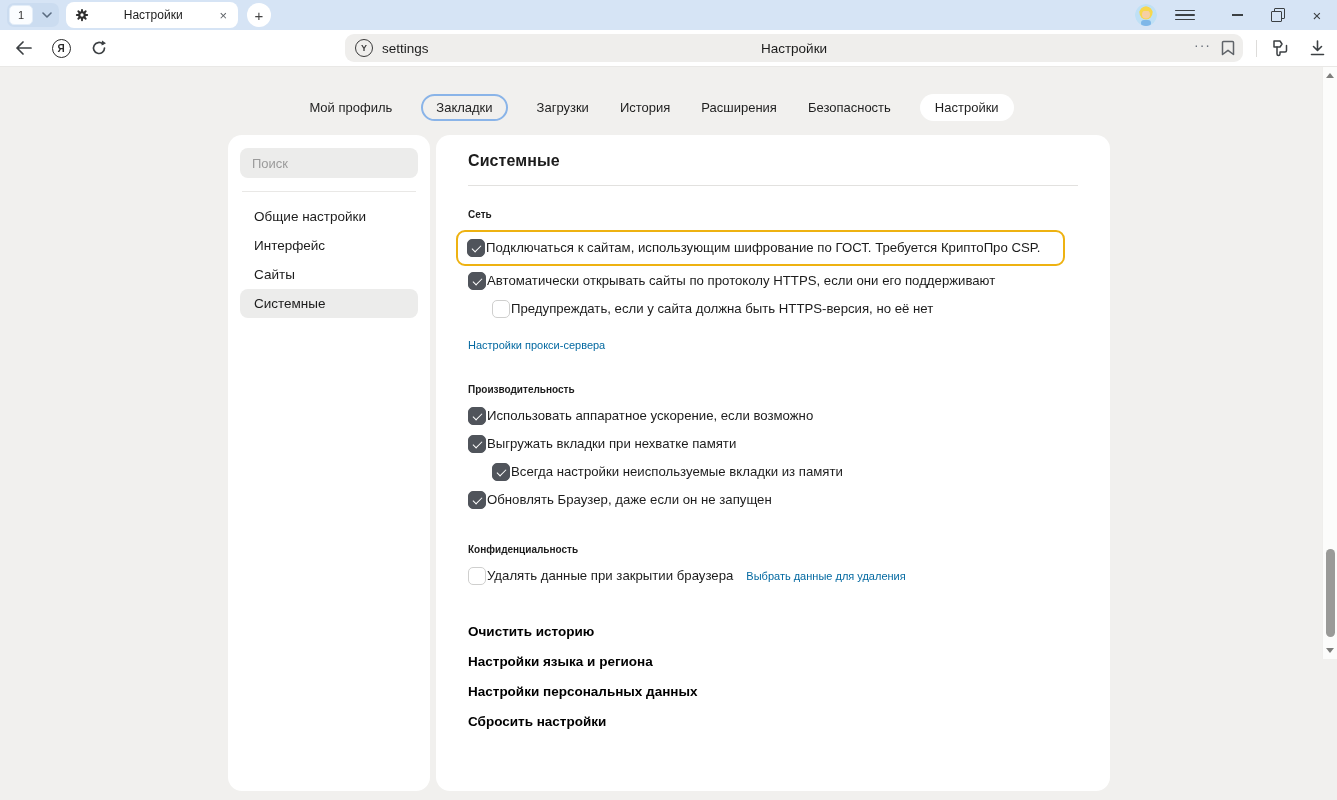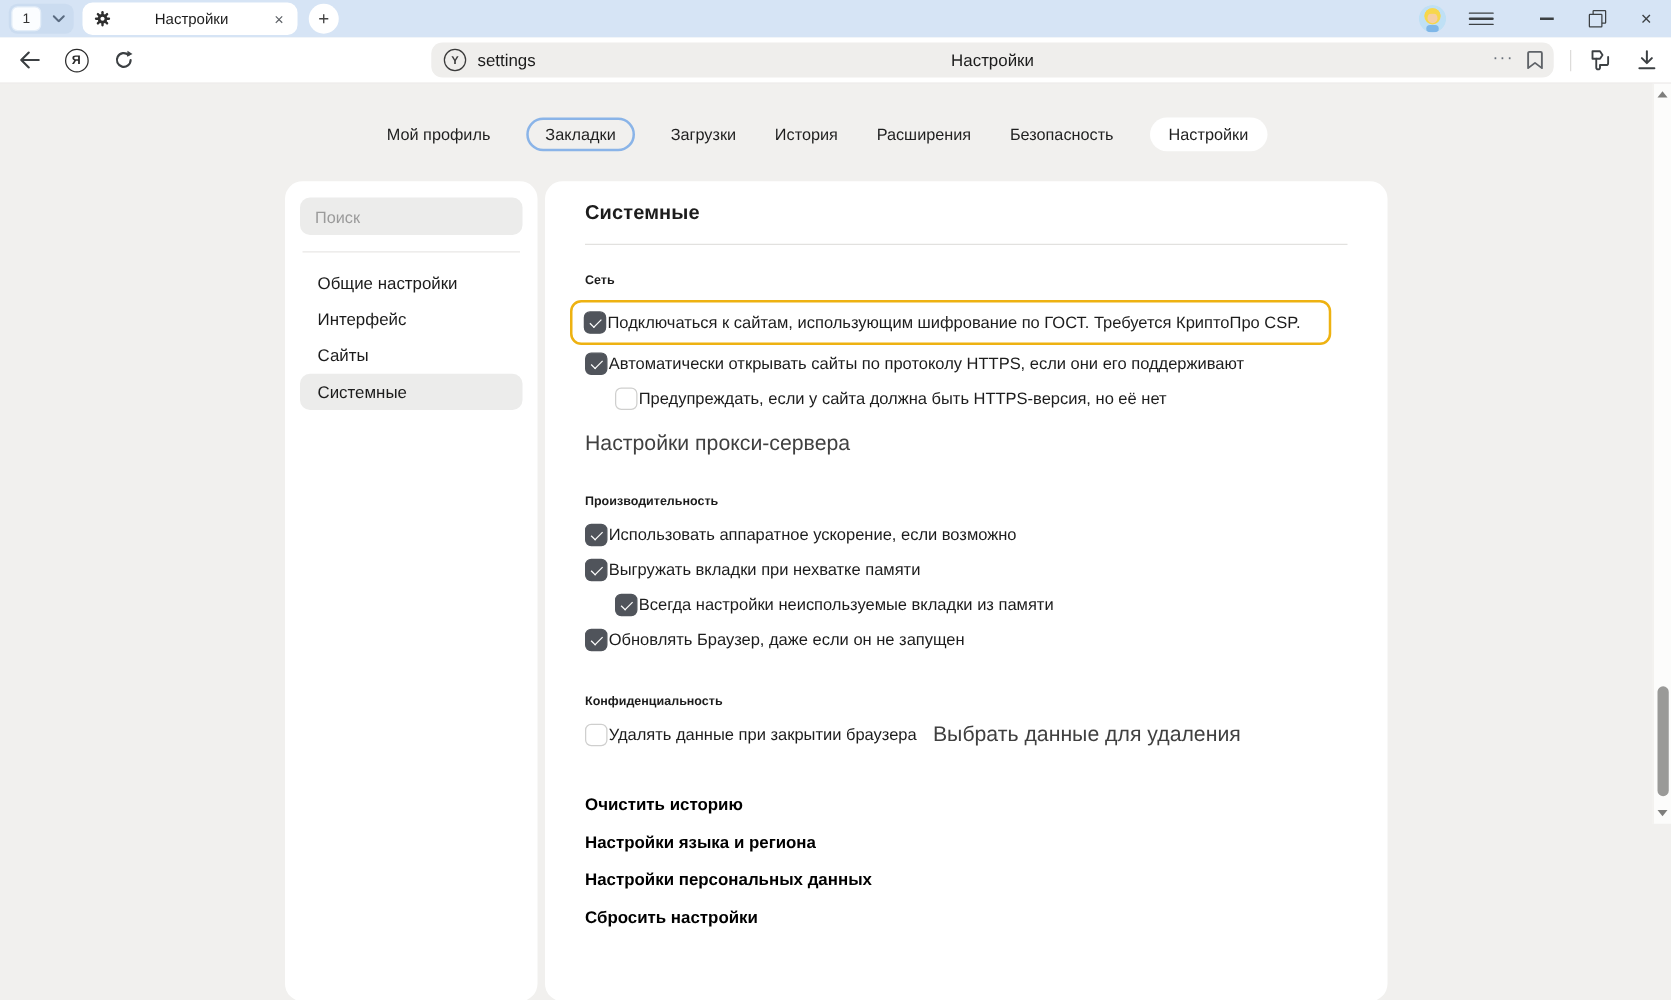--- a/index.html
+++ b/index.html
@@ -50,21 +50,21 @@
   .icon-download { left:1304px; width:26px; }
 
   
   .page { position:relative; height:592px; background:#f1f0ee; }
 
   .settings-nav { position:absolute; top:27px; left:0; right:16px; display:flex; justify-content:center; align-items:center; gap:27px; }
   .nav-tab { font-size:13px; color:#1f1f1f; cursor:pointer; padding:6px 2px; white-space:nowrap; }
   .nav-tab--focused { border:2px solid #8ab4e8; border-radius:999px; padding:4px 13px; }
   .nav-tab--active { background:#ffffff; border-radius:999px; padding:6px 15px; }
 
-  .cards { position:absolute; left:228px; top:78px; display:flex; gap:6px; }
+  .cards { position:absolute; left:228px; top:68px; display:flex; gap:6px; }
   .card { background:#ffffff; border-radius:14px; height:656px; }
 
   
   .sidebar { width:202px; padding:13px 12px; }
   .search-box { width:100%; height:30px; background:#ececeb; border:none; border-radius:8px; padding:0 12px;
     font-size:13px; font-family:inherit; color:#1c1c1c; outline:none; }
   .search-box::placeholder { color:#9b9b9b; }
   .sidebar-divider { height:1px; background:#e9e8e6; margin:13px 2px 10px; }
   .side-item { height:29px; display:flex; align-items:center; padding:0 14px; font-size:13.5px; border-radius:8px;
     cursor:pointer; margin-bottom:0; }
@@ -78,21 +78,21 @@
   .sec-net .section-h { margin-top:23px; margin-bottom:10px; }
   .row { display:flex; align-items:center; gap:1px; font-size:13.2px; margin-bottom:10px; line-height:18px; }
   .row.indent { margin-left:24px; }
   .cb { width:18px; height:18px; border-radius:5px; flex:none; position:relative; cursor:pointer;
     background:#ffffff; border:1px solid #cfcfce; }
   .cb.checked { background:#50545b; border-color:#50545b; }
   .cb.checked::after { content:""; position:absolute; left:4px; top:4.5px; width:8px; height:4px;
     border-left:1.8px solid #fff; border-bottom:1.8px solid #fff; transform:rotate(-45deg); }
   .hl-box { border:2.5px solid #eeb211; border-radius:9px; padding:7px 9px; margin:0 13px 6px -12px; }
   .hl-box .row { margin-bottom:0; }
-  .link { color:#404040; font-size:17px; cursor:pointer; display:inline-block; }
+  .link { color:#0369a1; font-size:11px; cursor:pointer; display:inline-block; }
   .link-row { margin-bottom:14px; }
   .sec-perf .section-h { margin-top:31px; margin-bottom:12px; }
   .sec-priv .section-h { margin-top:35px; margin-bottom:12px; }
   .inline-link { margin-left:12px; }
   .footer-links { margin-top:39px; }
   .footer-link { display:block; color:#000000; font-size:13.5px; font-weight:700; margin-bottom:15px; cursor:pointer; }
 
   
   .scrollbar { position:absolute; right:0; top:0; bottom:0; width:15px; background:#fcfcfb; border-left:1px solid #efeeec; }
   .scroll-arrow { position:absolute; left:50%; transform:translateX(-50%); width:0; height:0;

